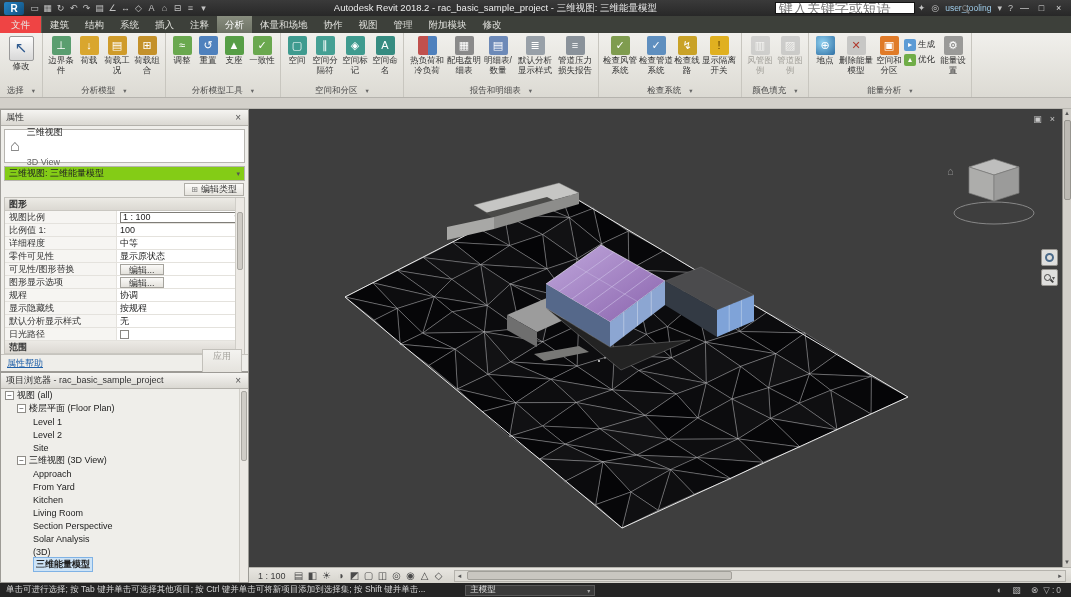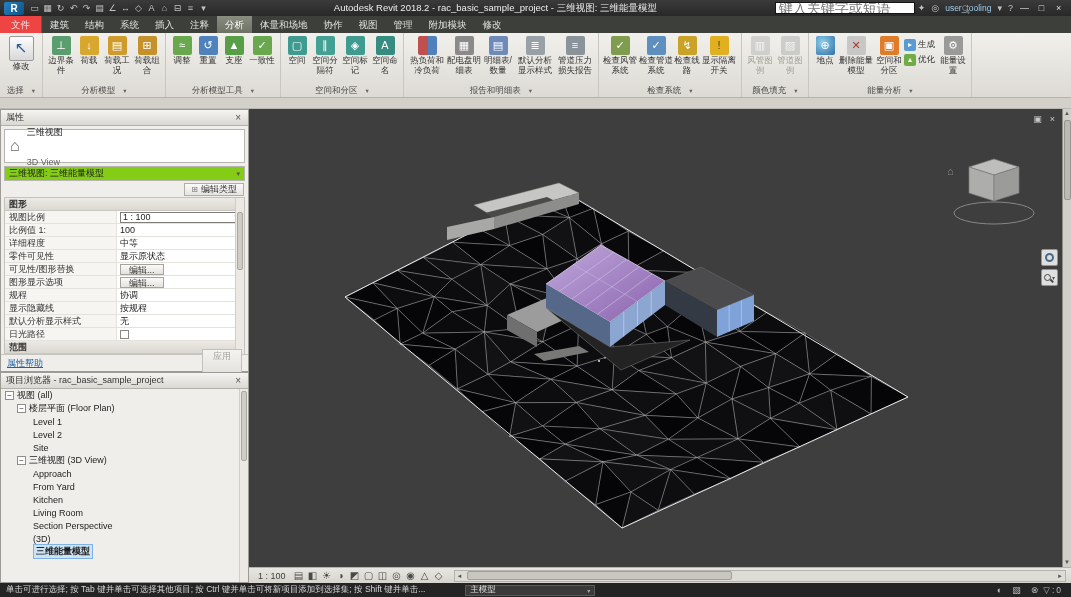--- a/index.html
+++ b/index.html
@@ -528,20 +528,23 @@
         <span class="tl">From Yard</span>
       </div>
     <div class="trow ind32">
         <span class="tl">Kitchen</span>
       </div>
     <div class="trow ind32">
         <span class="tl">Living Room</span>
       </div>
     <div class="trow ind32">
         <span class="tl">Section Perspective</span>
+      </div>
+    <div class="trow ind32">
+        <span class="tl">Solar Analysis</span>
       </div>
     <div class="trow ind32">
         <span class="tl">(3D)</span>
       </div>
     <div class="trow ind32 sel">
         <span class="tl">三维能量模型</span>
       </div>
   </div>
   <div class="bscroll">
       <div class="bthumb"></div>

